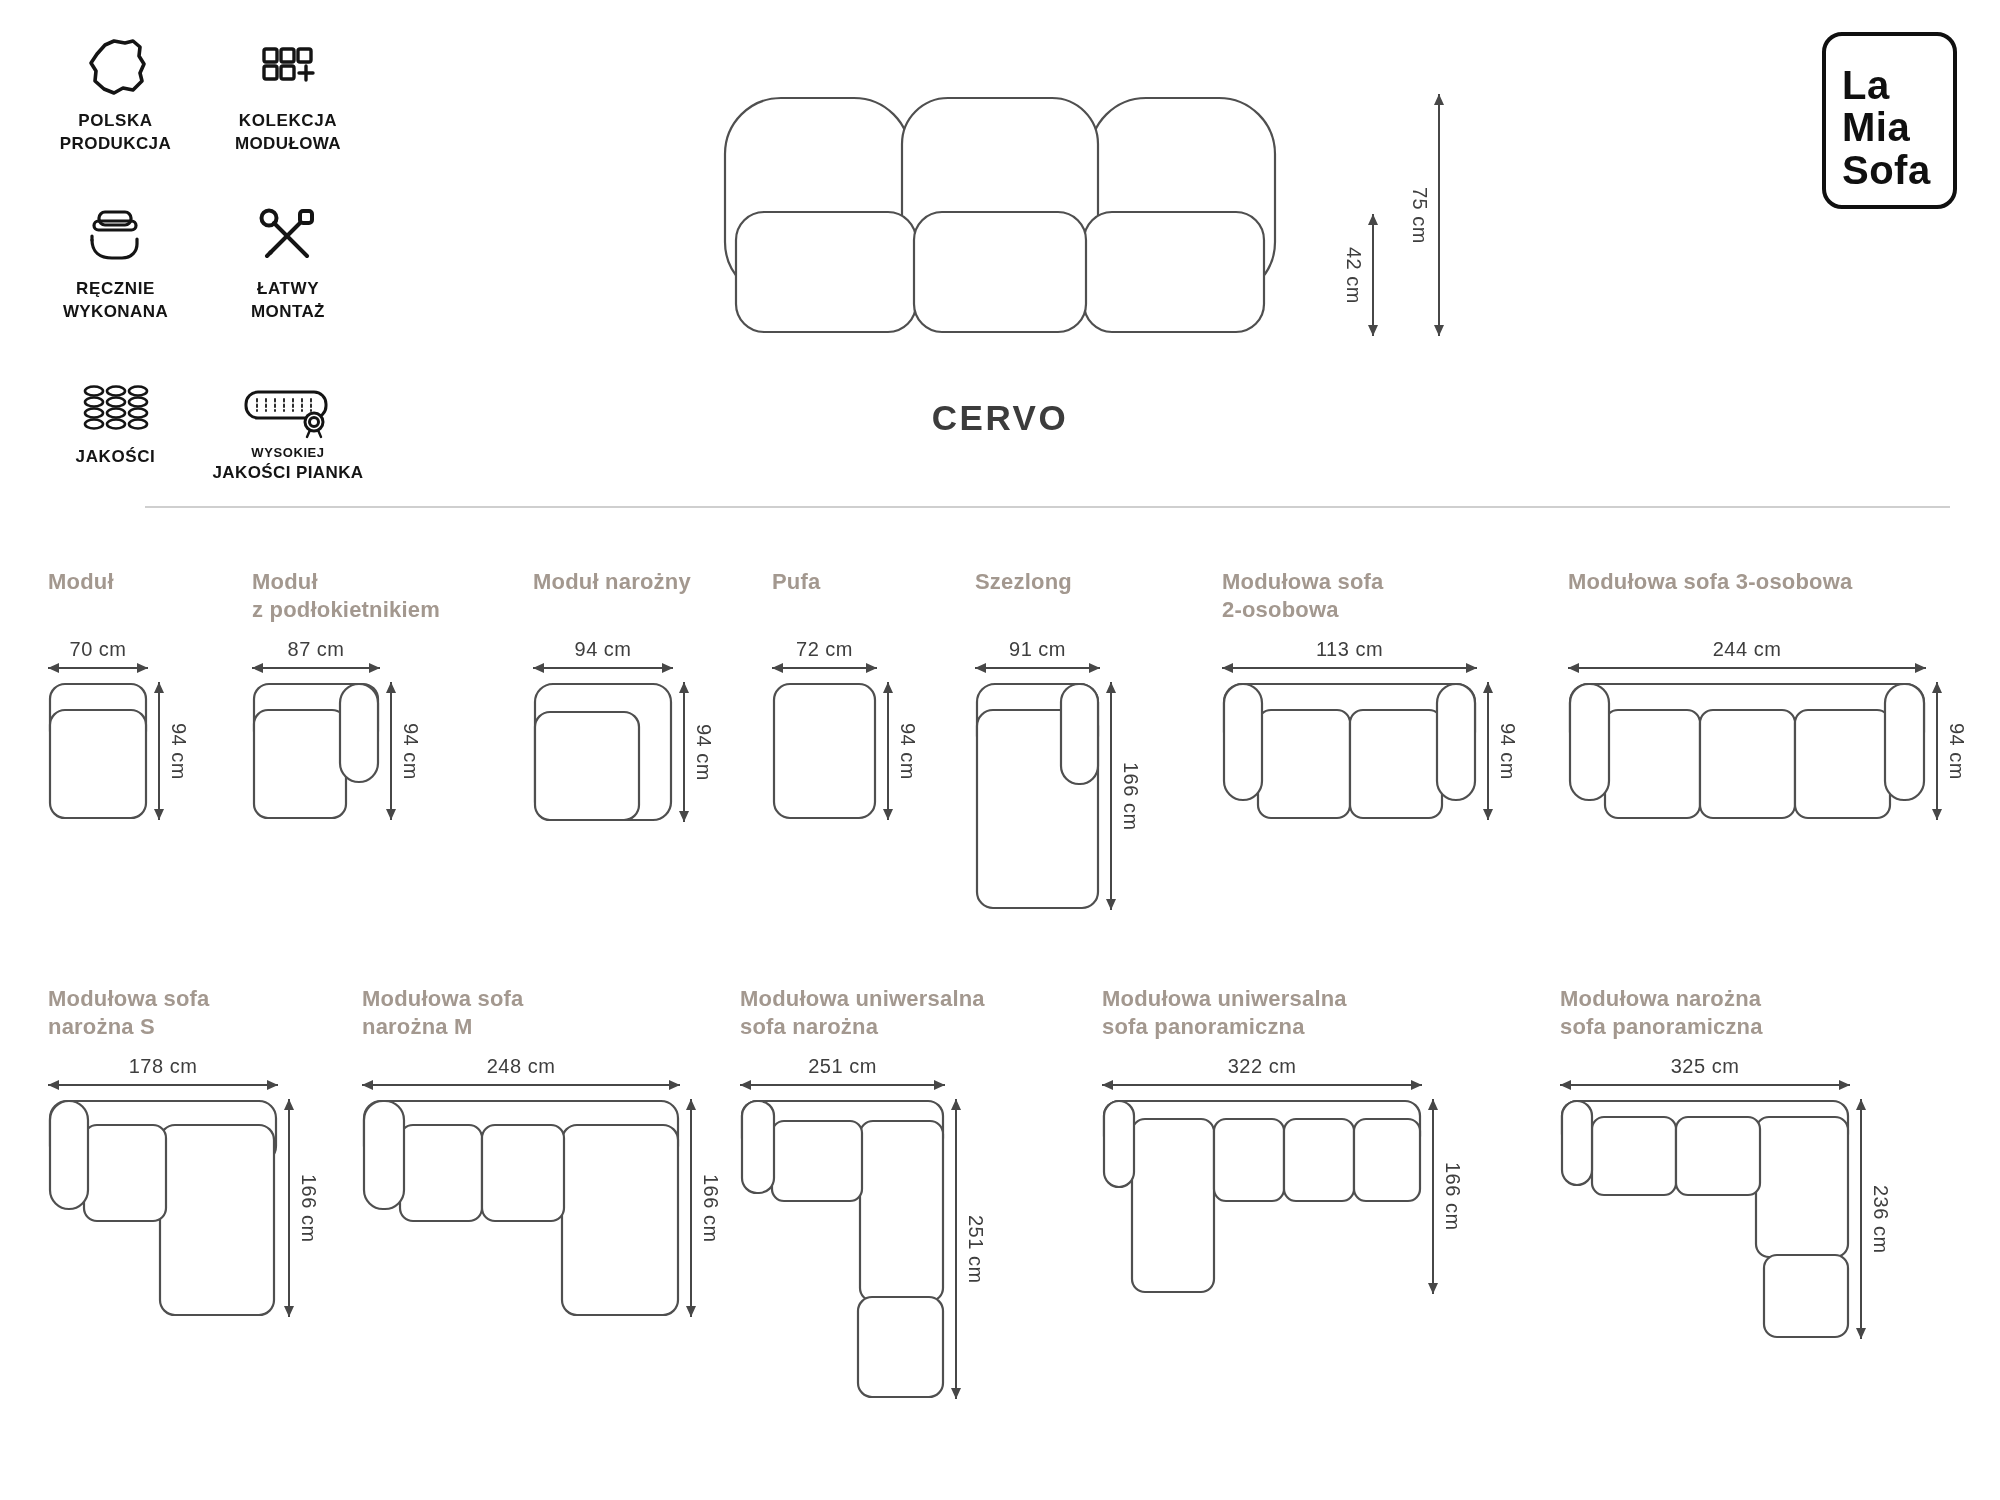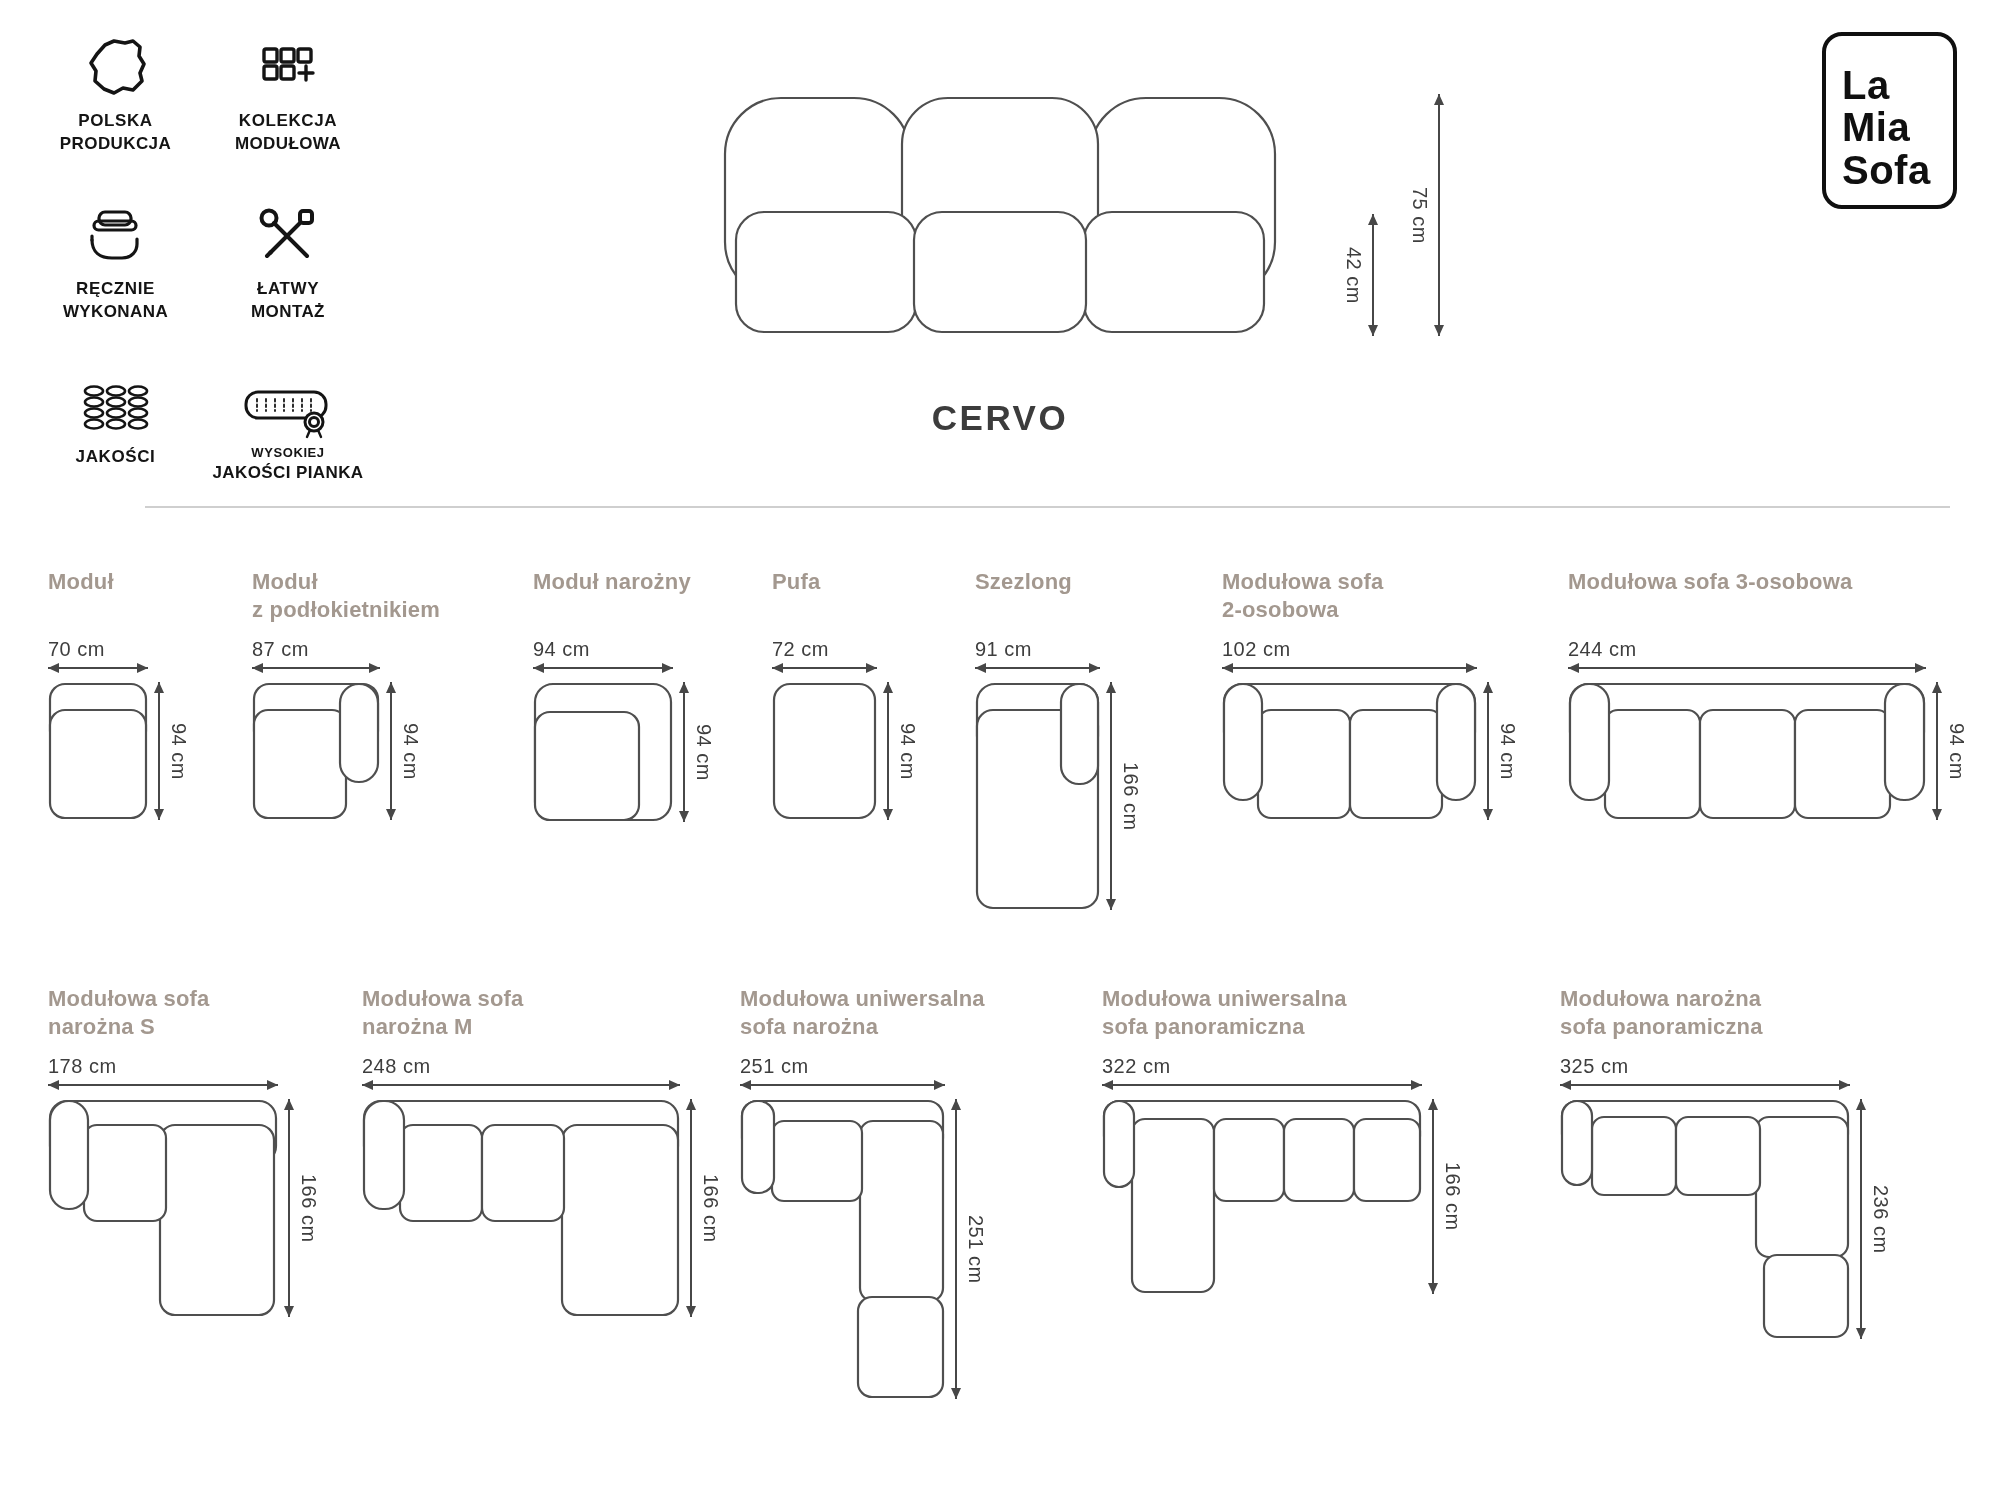--- a/index.html
+++ b/index.html
@@ -40,21 +40,21 @@
   .varrow::before { top:0; border-bottom:11px solid #474747; }
   .varrow::after  { bottom:0; border-top:11px solid #474747; }
 
   .dim-text { font-size:20px; color:#3e3e3e; letter-spacing:.5px; }
   .dim-text-v { writing-mode:vertical-rl; font-size:20px; color:#3e3e3e; letter-spacing:.5px; }
 
   
   .card { position:absolute; }
   .card-name { min-height:60px; display:flex; align-items:flex-start; margin-bottom:10px; }
   .card-name span { font-size:22px; font-weight:700; color:#a3988f; white-space:pre; line-height:1.28; letter-spacing:.2px; }
-  .dim-w { display:flex; flex-direction:column; align-items:flex-start; margin-bottom:13px; }
+  .dim-w { display:flex; flex-direction:column; align-items:center; margin-bottom:13px; }
   .dim-w .dim-text { margin-bottom:6px; }
   .draw-row { display:flex; align-items:flex-start; }
   .dim-v { display:flex; align-items:center; margin-left:10px; gap:7px; }
 
   svg.draw g { fill:#fff; stroke:#4f4f4f; stroke-width:2.2; stroke-linejoin:round; }
   .icon svg g { fill:none; stroke:#141414; stroke-linecap:round; stroke-linejoin:round; }
 </style>
 </head>
 <body>
 
@@ -304,21 +304,21 @@
       </div>
     </div>
   </div>
 
   <div class="card" style="left:1222px; top:568px;">
     <div class="card-name">
         <span>Modułowa sofa
 2-osobowa</span>
       </div>
     <div class="dim-w" style="width:255px">
-      <span class="dim-text">102 cm</span>
+      <span class="dim-text">113 cm</span>
       <span class="harrow"></span>
     </div>
     <div class="draw-row">
       <svg class="draw" width="255" height="138" viewBox="0 0 255 138">
           <g>
         <rect x="2" y="2" width="251" height="66" rx="18"></rect>
         <rect x="36" y="28" width="92" height="108" rx="13"></rect>
         <rect x="128" y="28" width="92" height="108" rx="13"></rect>
         <rect x="2" y="2" width="38" height="116" rx="19"></rect>
         <rect x="215" y="2" width="38" height="116" rx="19"></rect>

